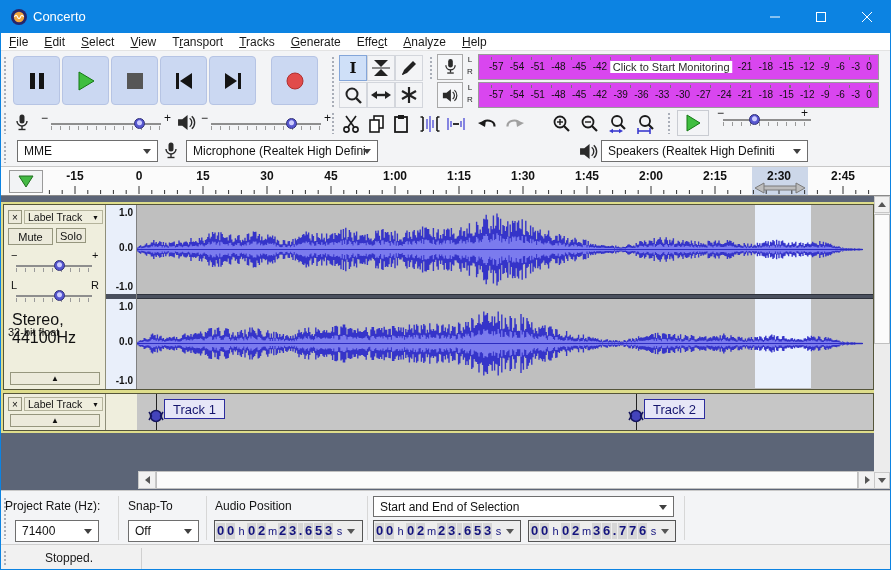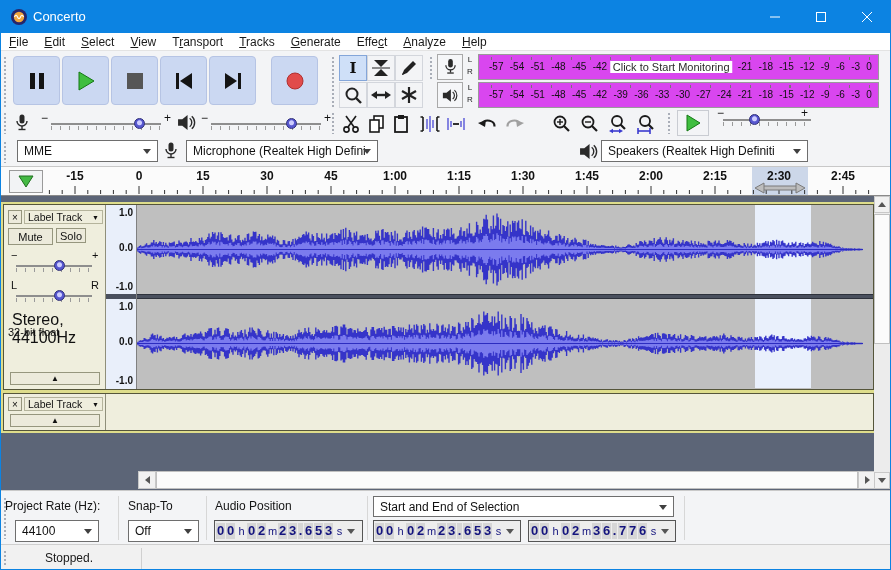--- a/index.html
+++ b/index.html
@@ -582,20 +582,34 @@
 
     <div id="label-track">
       <div class="panel">
         <div class="pbtn" style="left:4px;top:3px;width:14px;height:14px;font-size:10px">×</div>
         <div class="pbtn" style="left:20px;top:3px;width:79px;height:14px;justify-content:space-between;padding:0 3px;background:#efeedd;border-color:#b5b49c">
           <span style="font-size:10.5px">Label Track</span>
           <span style="font-size:7px">▼</span>
         </div>
         <div class="pbtn" style="left:6px;bottom:3px;width:90px;height:13px;font-size:8px">▲</div>
       </div>
+      <div id="label-content">
+          <div class="lab-stem" style="left: 19px;"></div>
+          <svg width="18" height="16" style="position: absolute; left: 10px; top: 14px;">
+            <circle cx="9" cy="8" r="5.5" fill="#4343bc" stroke="#16165e" stroke-width="1.5"></circle>
+            <path d="M2 4 L4.5 8 L2 12 M16 4 L13.5 8 L16 12" fill="none" stroke="#16165e" stroke-width="1.5"></path>
+          </svg>
+          <div class="lab-box" style="left: 27px;">Track 1</div>
+          <div class="lab-stem" style="left: 499px;"></div>
+          <svg width="18" height="16" style="position: absolute; left: 490px; top: 14px;">
+            <circle cx="9" cy="8" r="5.5" fill="#4343bc" stroke="#16165e" stroke-width="1.5"></circle>
+            <path d="M2 4 L4.5 8 L2 12 M16 4 L13.5 8 L16 12" fill="none" stroke="#16165e" stroke-width="1.5"></path>
+          </svg>
+          <div class="lab-box" style="left: 507px;">Track 2</div>
+        </div>
     </div>
 
     <div id="hscroll">
       <div class="sbtn" style="left:0;top:0">
           <span class="tri left"></span>
         </div>
       <div class="sthumb" style="left:18px;top:0;width:702px;height:18px"></div>
       <div class="sbtn" style="right:0;top:0">
           <span class="tri right"></span>
         </div>
@@ -609,21 +623,21 @@
       <div class="sbtn" style="left:0;bottom:0;width:16px;height:17px">
           <span class="tri down"></span>
         </div>
     </div>
   </div>
 
   <div id="bottombar" class="abs">
     <div class="grip" style="left:2px;top:6px;height:42px"></div>
     <span class="bb-label" style="left:4px">Project Rate (Hz):</span>
     <div class="combo" style="left:14px;top:29px;width:84px;height:22px">
-      <span>44100</span>
+      <span>71400</span>
       <span class="chev"></span>
     </div>
     <div class="vdiv" style="left:117px"></div>
     <span class="bb-label" style="left:127px">Snap-To</span>
     <div class="combo" style="left:127px;top:29px;width:71px;height:22px">
       <span>Off</span>
       <span class="chev"></span>
     </div>
     <div class="vdiv" style="left:205px"></div>
     <span class="bb-label" style="left:214px">Audio Position</span>

